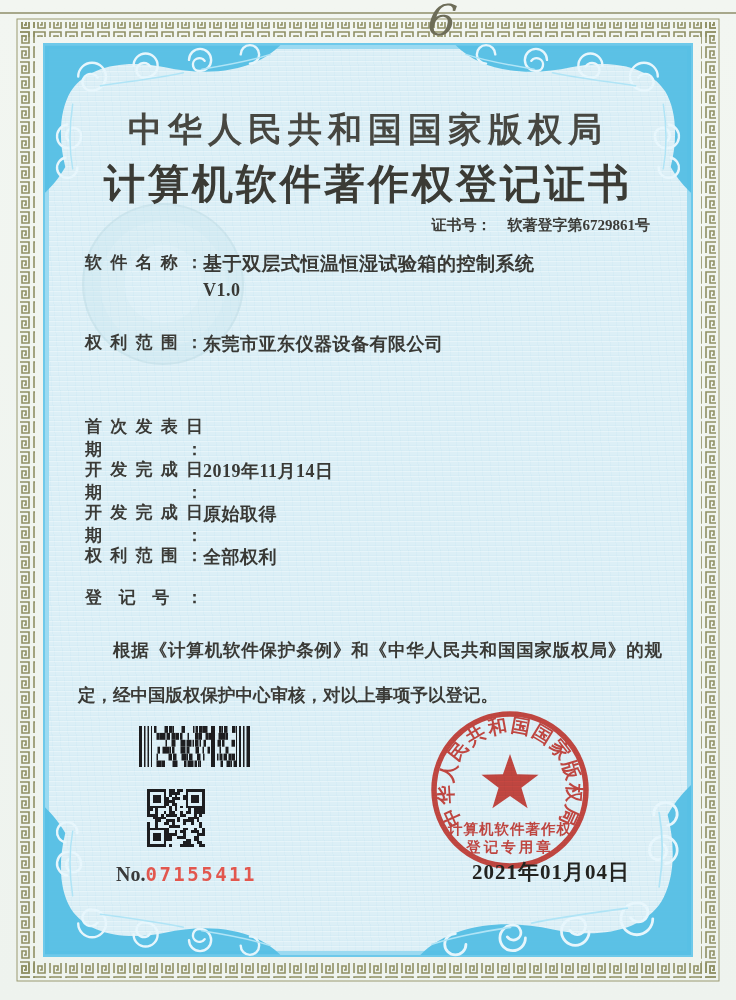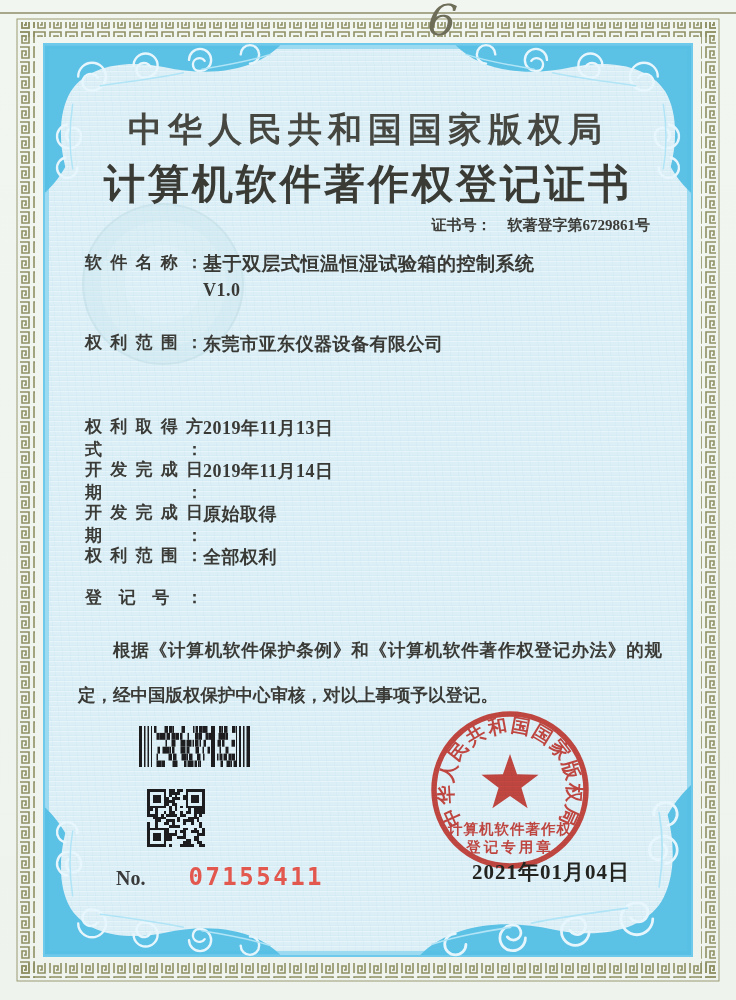--- a/index.html
+++ b/index.html
@@ -39,22 +39,22 @@
   .flabel{flex:0 0 118px;font-size:17px;font-weight:700;color:#3a3a36;
         text-align:justify;text-align-last:justify;}
   .fvalue{margin-left:0;font-size:18px;font-weight:700;color:#393935;letter-spacing:.5px;line-height:26px;}
   .fvalue .l1{font-size:19px;}
   .statement{position:absolute;left:78px;top:628px;width:584px;font-size:17.5px;
         font-weight:600;color:#3a3a36;line-height:45px;text-indent:2em;text-align:justify;}
   svg.code{position:absolute;}
   svg.code rect{fill:#1d1d1f;}
   .serial{position:absolute;left:116px;top:863px;display:flex;align-items:baseline;}
   .serial .no{font-size:20px;color:#3a3a3a;font-weight:600;}
-  .serial .num{font-family:"DejaVu Sans Mono",monospace;font-size:24px;letter-spacing:2.5px;
-        color:#e2574e;font-weight:600;margin-left:43px;}
+  .serial .num{font-family:"DejaVu Sans Mono",monospace;font-size:19px;letter-spacing:2.5px;
+        color:#e2574e;font-weight:600;}
   .stamp{position:absolute;left:427px;top:707px;width:166px;height:166px;opacity:.92;
         mix-blend-mode:multiply;}
   .issue-date{position:absolute;left:440px;top:858px;font-size:21px;font-weight:700;
         color:#232320;letter-spacing:1px;margin-left:32px;}
 </style>
 </head>
 <body>
 
 <div class="page">
 
@@ -124,40 +124,39 @@
     <div class="fvalue">
       <div class="l1">基于双层式恒温恒湿试验箱的控制系统</div>
       <div>V1.0</div>
     </div>
   </div>
   <div class="row" style="top:331px">
     <div class="flabel">权利范围：</div>
     <div class="fvalue">东莞市亚东仪器设备有限公司</div>
   </div>
   <div class="row" style="top:415px">
-    <div class="flabel">权利取得方式：</div>
-    <div class="fvalue">2019年11月13日</div>
+    <div class="flabel">首次发表日期：</div>
   </div>
   <div class="row" style="top:458px">
     <div class="flabel">开发完成日期：</div>
     <div class="fvalue">2019年11月14日</div>
   </div>
   <div class="row" style="top:501px">
     <div class="flabel">开发完成日期：</div>
     <div class="fvalue">原始取得</div>
   </div>
   <div class="row" style="top:544px">
     <div class="flabel">权利范围：</div>
     <div class="fvalue">全部权利</div>
   </div>
   <div class="row" style="top:586px">
     <div class="flabel">登记号：</div>
   </div>
 
-  <div class="statement">根据《计算机软件保护条例》和《计算机软件著作权登记办法》的规定，经中国版权保护中心审核，对以上事项予以登记。</div>
+  <div class="statement">根据《计算机软件保护条例》和《中华人民共和国国家版权局》的规定，经中国版权保护中心审核，对以上事项予以登记。</div>
 
   <svg class="code" id="barcode" style="left:139px;top:726px" width="112" height="41" viewBox="0 0 112 41">
       <rect x="0" y="0" width="3" height="41"></rect>
       <rect x="5" y="0" width="1.5" height="41"></rect>
       <rect x="8.5" y="0" width="1.5" height="41"></rect>
       <rect x="12" y="0" width="1" height="41"></rect>
       <rect x="97" y="0" width="1" height="41"></rect>
       <rect x="100" y="0" width="2" height="41"></rect>
       <rect x="104" y="0" width="1.5" height="41"></rect>
       <rect x="107.5" y="0" width="3.5" height="41"></rect>

